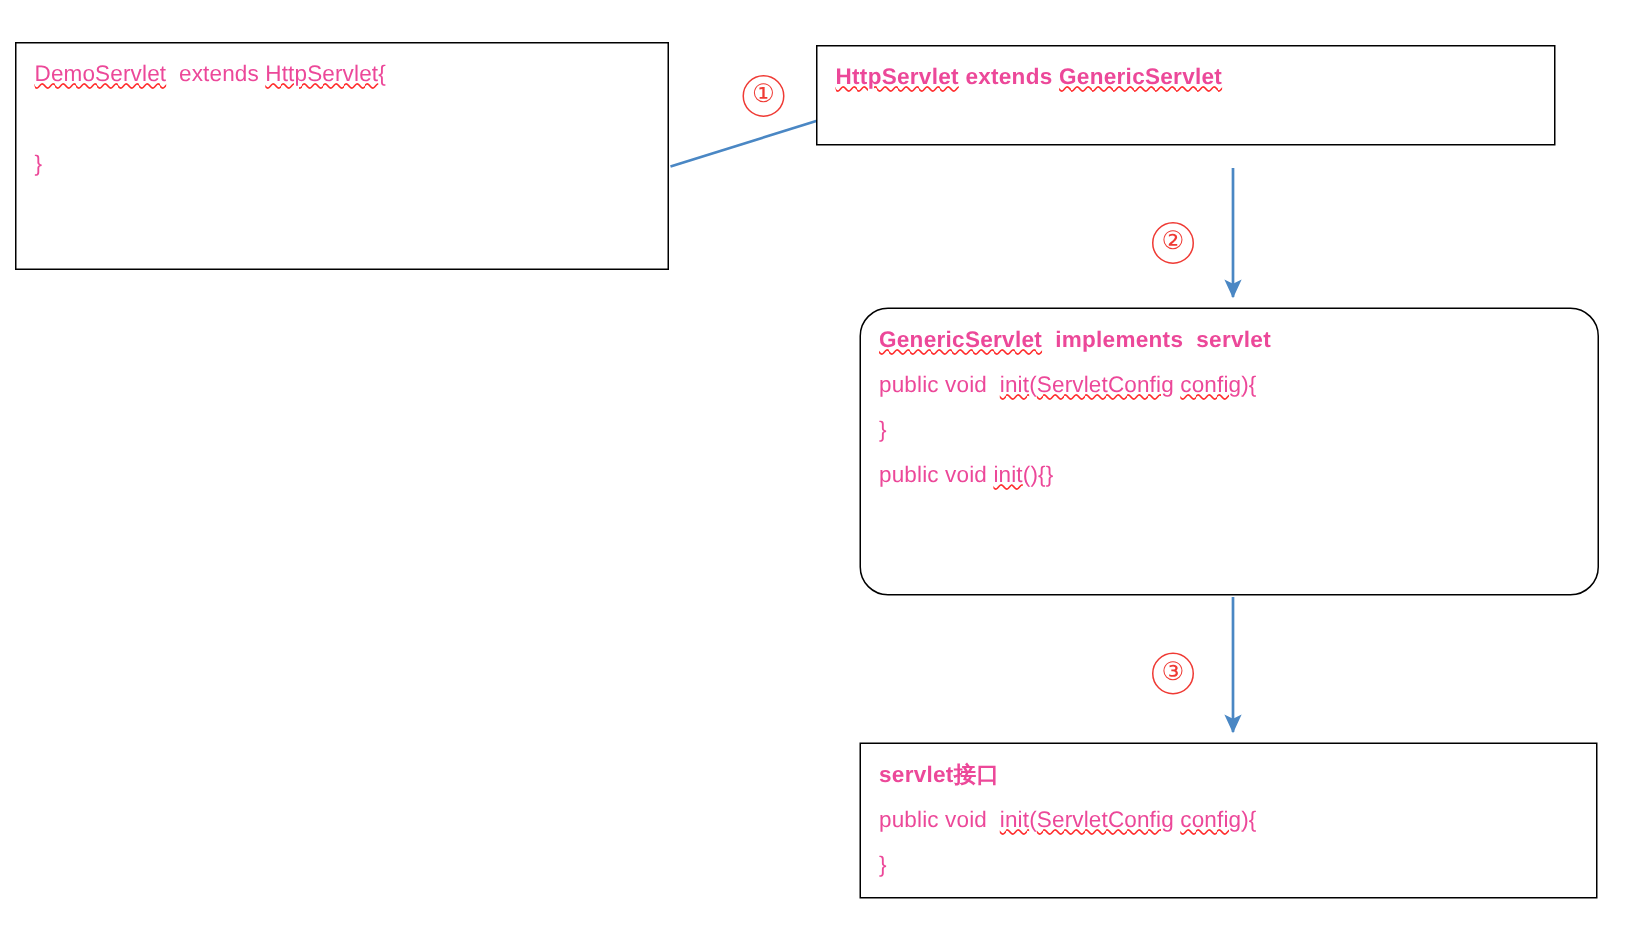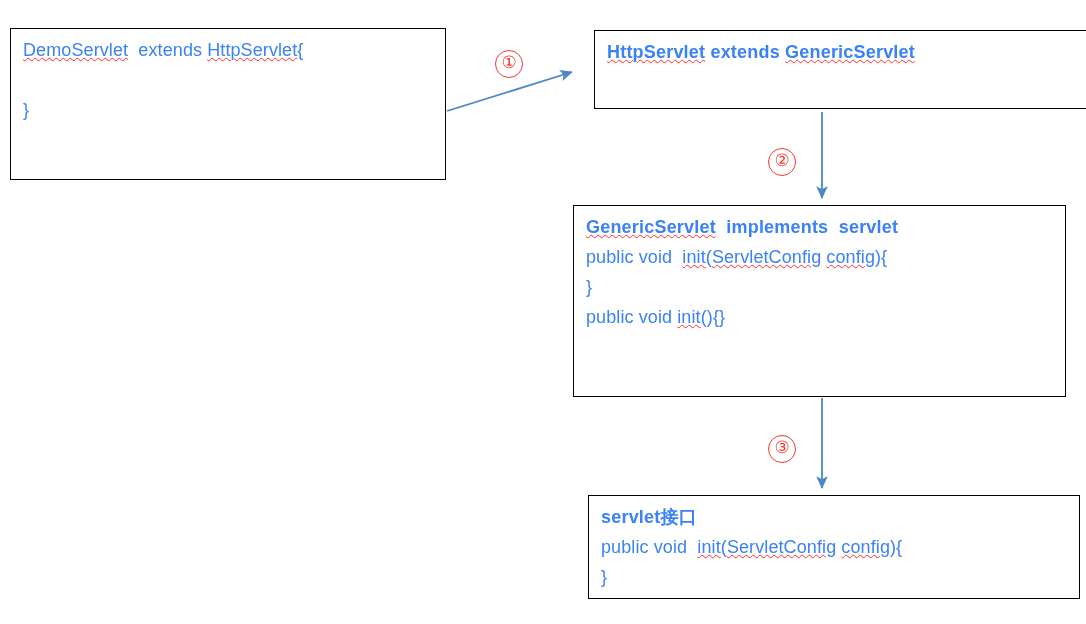--- a/index.html
+++ b/index.html
@@ -19,23 +19,23 @@
   }
   .box {
     position: absolute;
     box-sizing: border-box;
     border: 1.6px solid #000000;
     background: #ffffff;
     padding: 6px 10px 6px 12px;
   }
   .code-line {
     font-family: "Liberation Sans", sans-serif;
-    font-size: 18px;
+    font-size: 15px;
     line-height: 30px;
-    color: #3b82f6;
+    color: #ec4899;
     white-space: pre;
     letter-spacing: 0.1px;
   }
   .code-line.bold {
     font-weight: bold;
     letter-spacing: 0.2px;
   }
   .blank-line {
     height: 30px;
   }
@@ -88,31 +88,31 @@
   <div class="circ-num" style="left:495px; top:50px;">①</div>
   <div class="circ-num" style="left:768px; top:148px;">②</div>
   <div class="circ-num" style="left:768px; top:435px;">③</div>
 
   <div class="box" id="box-0" style="left:10px; top:28px; width:436px; height:152px;">
       <div class="code-line"><span class="sq">DemoServlet</span><span>  extends </span><span class="sq">HttpServlet</span><span>{</span></div>
       <div class="blank-line"></div>
       <div class="code-line"><span>}</span></div>
     </div>
 
-  <div class="box" id="box-1" style="left:594px; top:30px; width:493px; height:79px;">
+  <div class="box" id="box-1" style="left:544px; top:30px; width:493px; height:67px;">
       <div class="code-line bold"><span class="sq">HttpServlet</span><span> extends </span><span class="sq">GenericServlet</span></div>
       <div class="blank-line"></div>
     </div>
 
-  <div class="box" id="box-2" style="left:573px; top:205px; width:493px; height:192px;">
+  <div class="box" id="box-2" style="left:573px; top:205px; width:493px; height:192px;border-radius:19px;">
       <div class="code-line bold"><span class="sq">GenericServlet</span><span>  implements  servlet</span></div>
       <div class="code-line"><span>public void  </span><span class="sq">init</span><span>(</span><span class="sq">ServletConfig</span><span> </span><span class="sq">config</span><span>){</span></div>
       <div class="code-line"><span>}</span></div>
       <div class="code-line"><span>public void </span><span class="sq">init</span><span>(){}</span></div>
     </div>
 
-  <div class="box" id="box-3" style="left:588px; top:495px; width:492px; height:104px;">
+  <div class="box" id="box-3" style="left:573px; top:495px; width:492px; height:104px;">
       <div class="code-line bold"><span>servlet</span><span>接口</span></div>
       <div class="code-line"><span>public void  </span><span class="sq">init</span><span>(</span><span class="sq">ServletConfig</span><span> </span><span class="sq">config</span><span>){</span></div>
       <div class="code-line"><span>}</span></div>
     </div>
 
 </div>
 
 </body></html>

